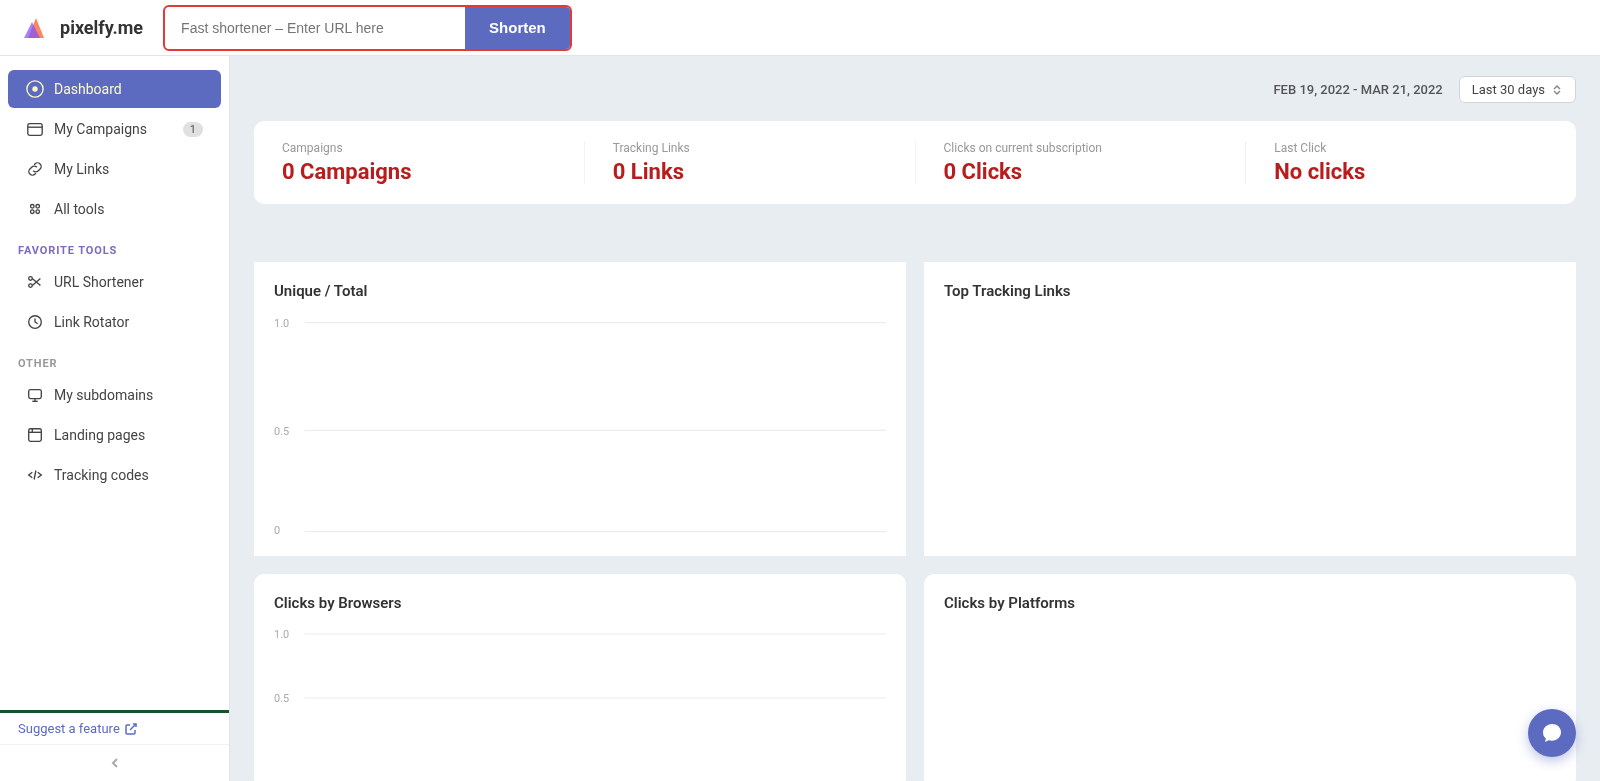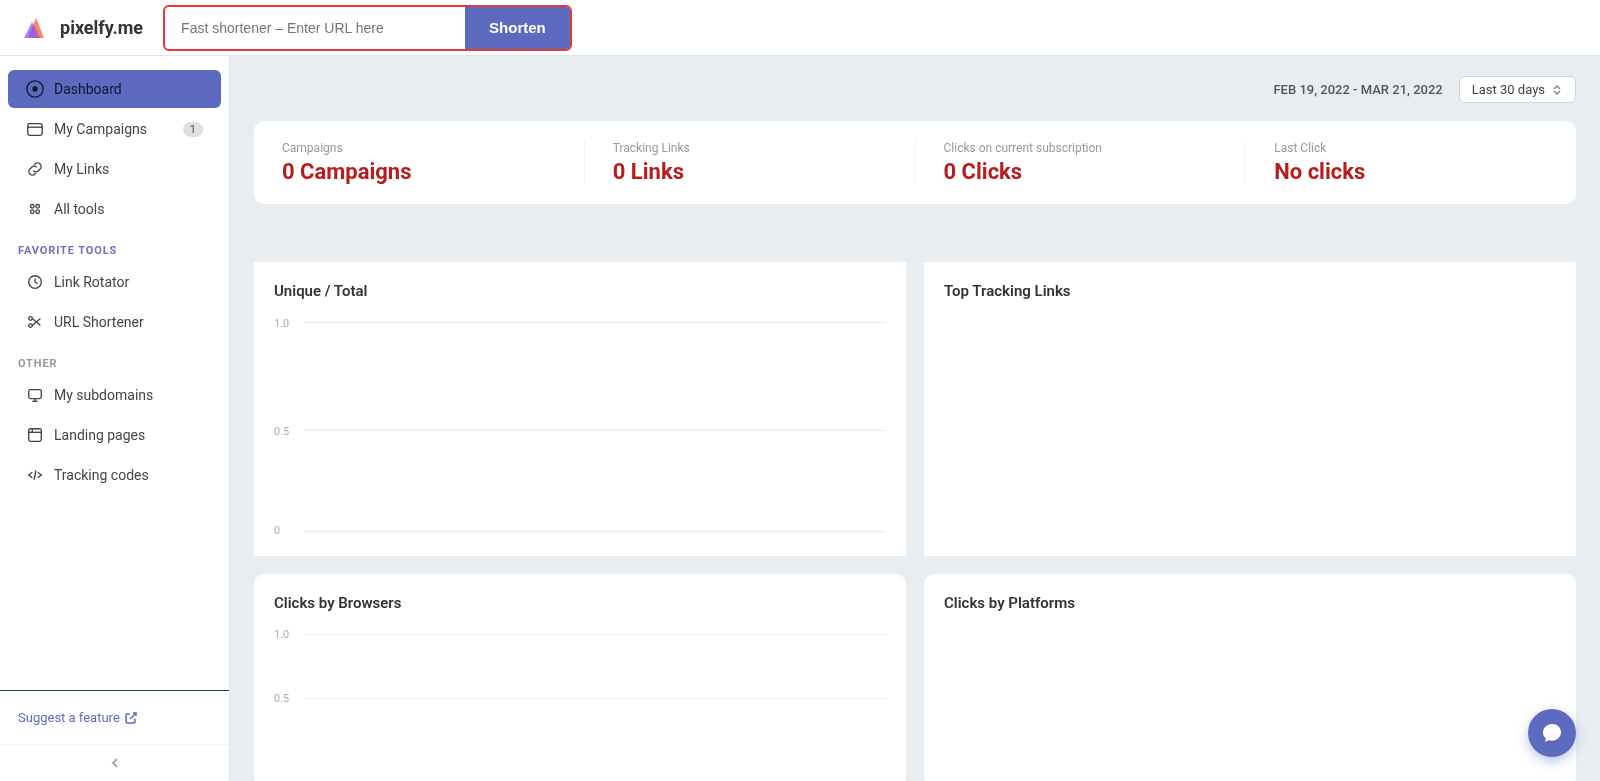--- a/index.html
+++ b/index.html
@@ -87,41 +87,41 @@
       cursor: pointer;
       font-size: 14px;
       color: #444;
       gap: 10px;
       border-radius: 6px;
       margin: 2px 8px;
       position: relative;
     }
     .nav-item.active {
       background: #5c6bc0;
-      color: #0f172a;
+      color: #fef9c3;
     }
     .nav-badge {
       margin-left: auto;
       background: #e0e0e0;
       color: #555;
       font-size: 11px;
       border-radius: 10px;
       padding: 1px 7px;
     }
     .section-label {
       font-size: 11px;
       font-weight: 700;
       color: #7c6bc0;
       letter-spacing: 0.08em;
       padding: 14px 18px 4px;
       text-transform: uppercase;
     }
     .sidebar-bottom {
-      padding: 19px 18px;
-      border-top: 1px solid #14532d;
+      padding: 8px 18px;
+      border-top: 3px solid #14532d;
     }
     .suggest-link {
       font-size: 13px;
       color: #5c6bc0;
       cursor: pointer;
       display: flex;
       align-items: center;
       gap: 5px;
     }
     .sidebar-collapse {
@@ -321,34 +321,34 @@
           <circle cx="7" cy="13" r="2"></circle>
           <circle cx="13" cy="13" r="2"></circle>
         </svg>
         <span>All tools</span>
       </div>
 
       <div class="section-label">FAVORITE TOOLS</div>
 
       <div class="nav-item">
         <svg class="icon-svg" viewBox="0 0 20 20" fill="none" stroke="currentColor" stroke-width="1.5">
-          <circle cx="10" cy="10" r="7"></circle>
-          <path d="M10 6l0 4 3 2"></path>
-        </svg>
-        <span>Link Rotator</span>
-      </div>
-
-      <div class="nav-item">
-        <svg class="icon-svg" viewBox="0 0 20 20" fill="none" stroke="currentColor" stroke-width="1.5">
           <circle cx="5" cy="6" r="2"></circle>
           <circle cx="5" cy="14" r="2"></circle>
           <line x1="7" y1="6" x2="16" y2="14"></line>
           <line x1="7" y1="14" x2="16" y2="6"></line>
         </svg>
         <span>URL Shortener</span>
+      </div>
+
+      <div class="nav-item">
+        <svg class="icon-svg" viewBox="0 0 20 20" fill="none" stroke="currentColor" stroke-width="1.5">
+          <circle cx="10" cy="10" r="7"></circle>
+          <path d="M10 6l0 4 3 2"></path>
+        </svg>
+        <span>Link Rotator</span>
       </div>
 
       <div class="section-label" style="color:#999;">OTHER</div>
 
       <div class="nav-item">
         <svg class="icon-svg" viewBox="0 0 20 20" fill="none" stroke="currentColor" stroke-width="1.5">
           <rect x="3" y="4" width="14" height="10" rx="2"></rect>
           <line x1="7" y1="17" x2="13" y2="17"></line>
           <line x1="10" y1="14" x2="10" y2="17"></line>
         </svg>

